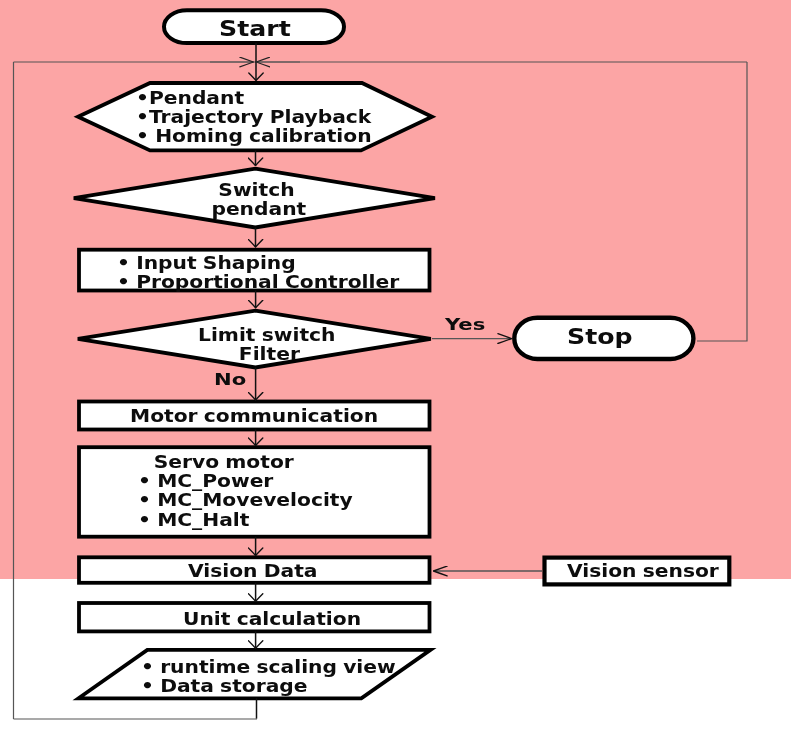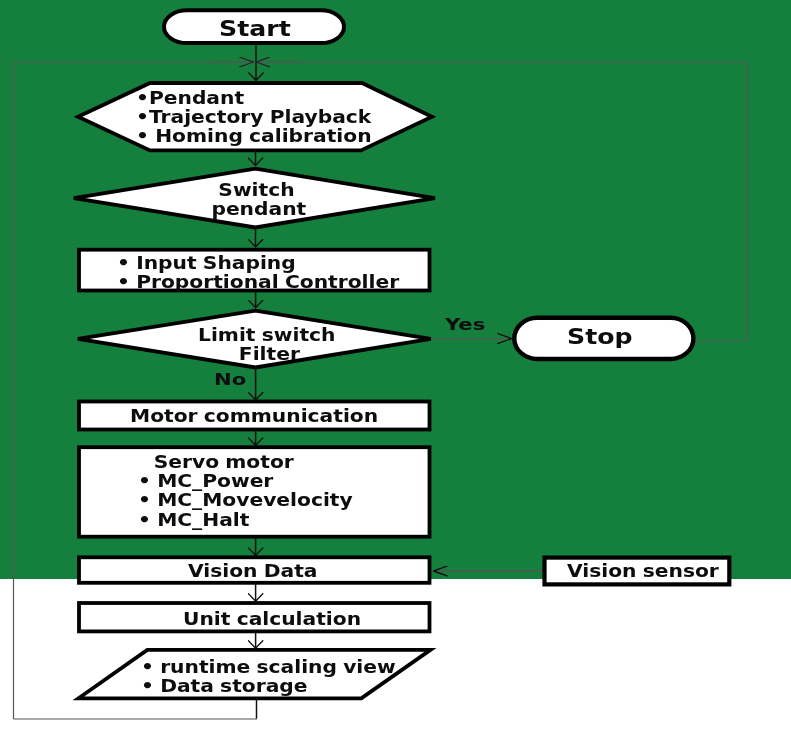--- a/index.html
+++ b/index.html
@@ -1,18 +1,18 @@
 <!DOCTYPE html>
 <html><head>
 <meta charset="utf-8">
 <title>Flowchart</title>
 <style>
   html,body{margin:0;padding:0;background:#ffffff;}
   body{width:791px;height:730px;overflow:hidden;font-family:"DejaVu Sans",sans-serif;}
-  #root{position:relative;width:791px;height:579px;background:#15803d;}
+  #root{position:relative;width:791px;height:579px;background:#fca5a5;}
   svg#fc{position:absolute;left:0;top:0;width:791px;height:730px;display:block;}
   .node-text{position:absolute;font-family:"DejaVu Sans",sans-serif;font-weight:bold;color:#0d0d0d;white-space:pre;-webkit-font-smoothing:antialiased;will-change:transform;
              line-height:19.2px;font-size:17px;word-spacing:-0.7px;transform:scaleX(1.19);transform-origin:0 0;}
   .node-text > div{line-height:19.2px;}
   .term-text{font-size:21px;line-height:21px;transform:scaleX(1.20);}
   .edge-label{position:absolute;font-family:"DejaVu Sans",sans-serif;font-weight:bold;color:#0d0d0d;white-space:pre;-webkit-font-smoothing:antialiased;will-change:transform;
               font-size:16.5px;line-height:16.5px;transform:scaleX(1.28);transform-origin:0 0;}
   .ctr{text-align:center;}
   .ctr > div{display:block;text-align:center;}
 </style>

